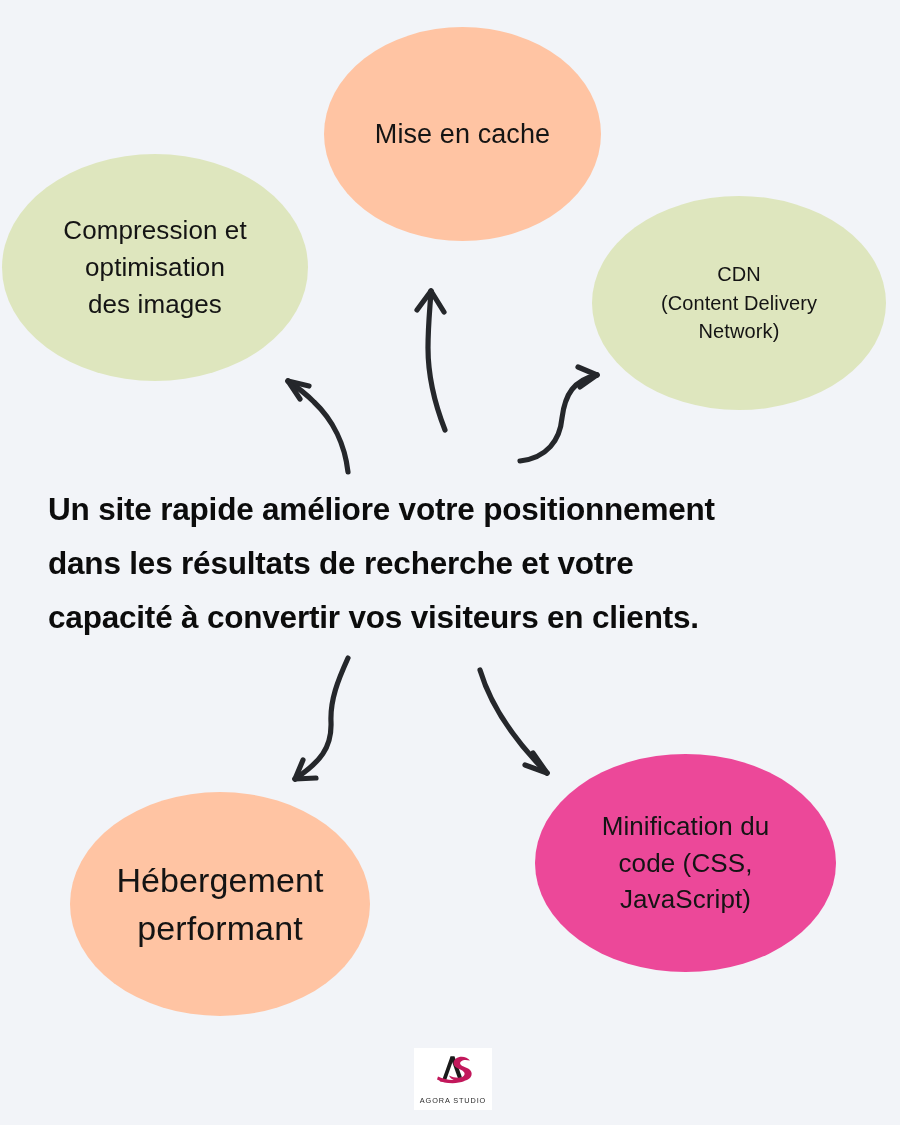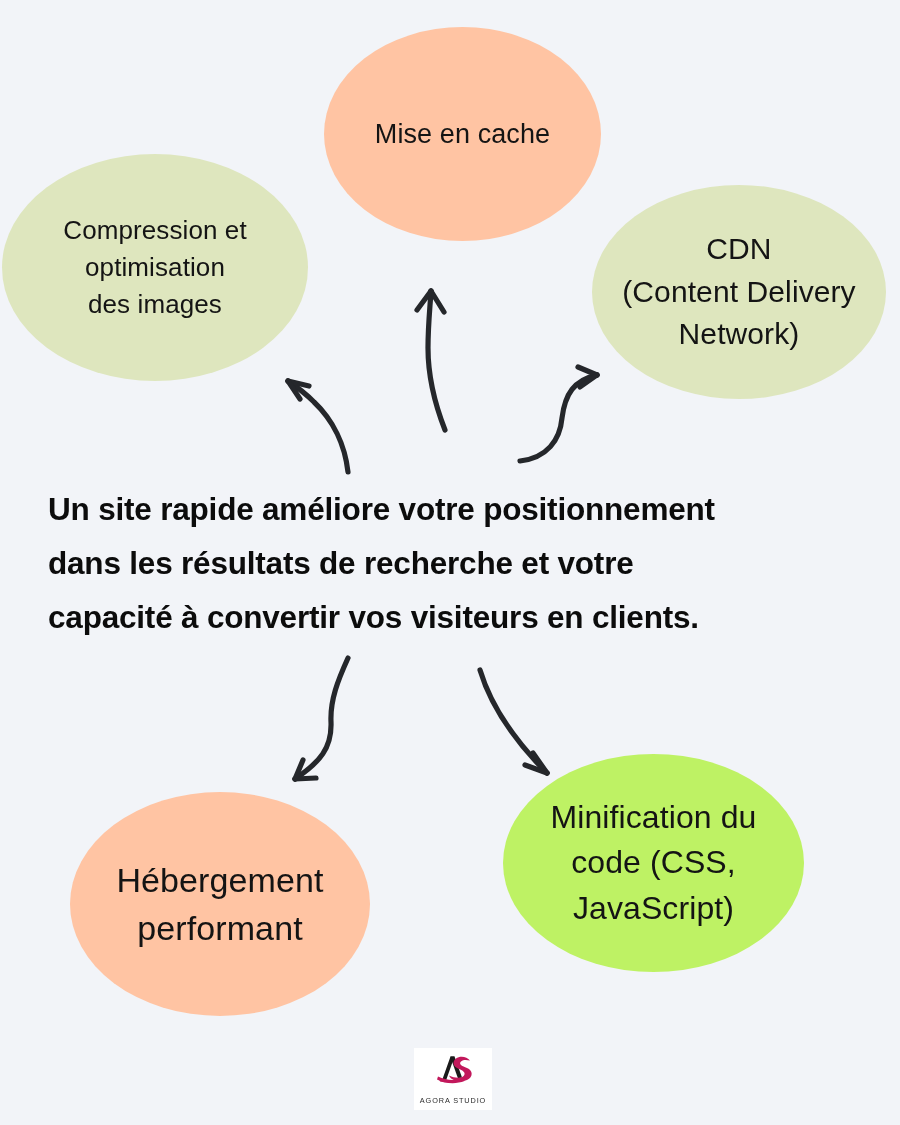--- a/index.html
+++ b/index.html
@@ -46,36 +46,36 @@
     background: #ffc4a3;
     font-size: 27px;
   }
   .node-compression {
     left: 2px;   top: 154px;
     width: 306px; height: 227px;
     background: #dee6be;
     font-size: 26px;
   }
   .node-cdn {
-    left: 592px;  top: 185px;
+    left: 592px;  top: 196px;
     width: 294px; height: 214px;
     background: #dee6be;
-    font-size: 30px;
+    font-size: 20px;
   }
   .node-hebergement {
     left: 70px;   top: 792px;
     width: 300px; height: 224px;
     background: #ffc4a3;
     font-size: 34px;
   }
   .node-minification {
-    left: 503px;  top: 754px;
+    left: 535px;  top: 754px;
     width: 301px; height: 218px;
-    background: #bef264;
-    font-size: 32px;
+    background: #ec4899;
+    font-size: 26px;
   }
 
   
   .center-text {
     position: absolute;
     left: 48px;
     top: 482px;
     width: 804px;
     text-align: left;
     font-size: 31.5px;

